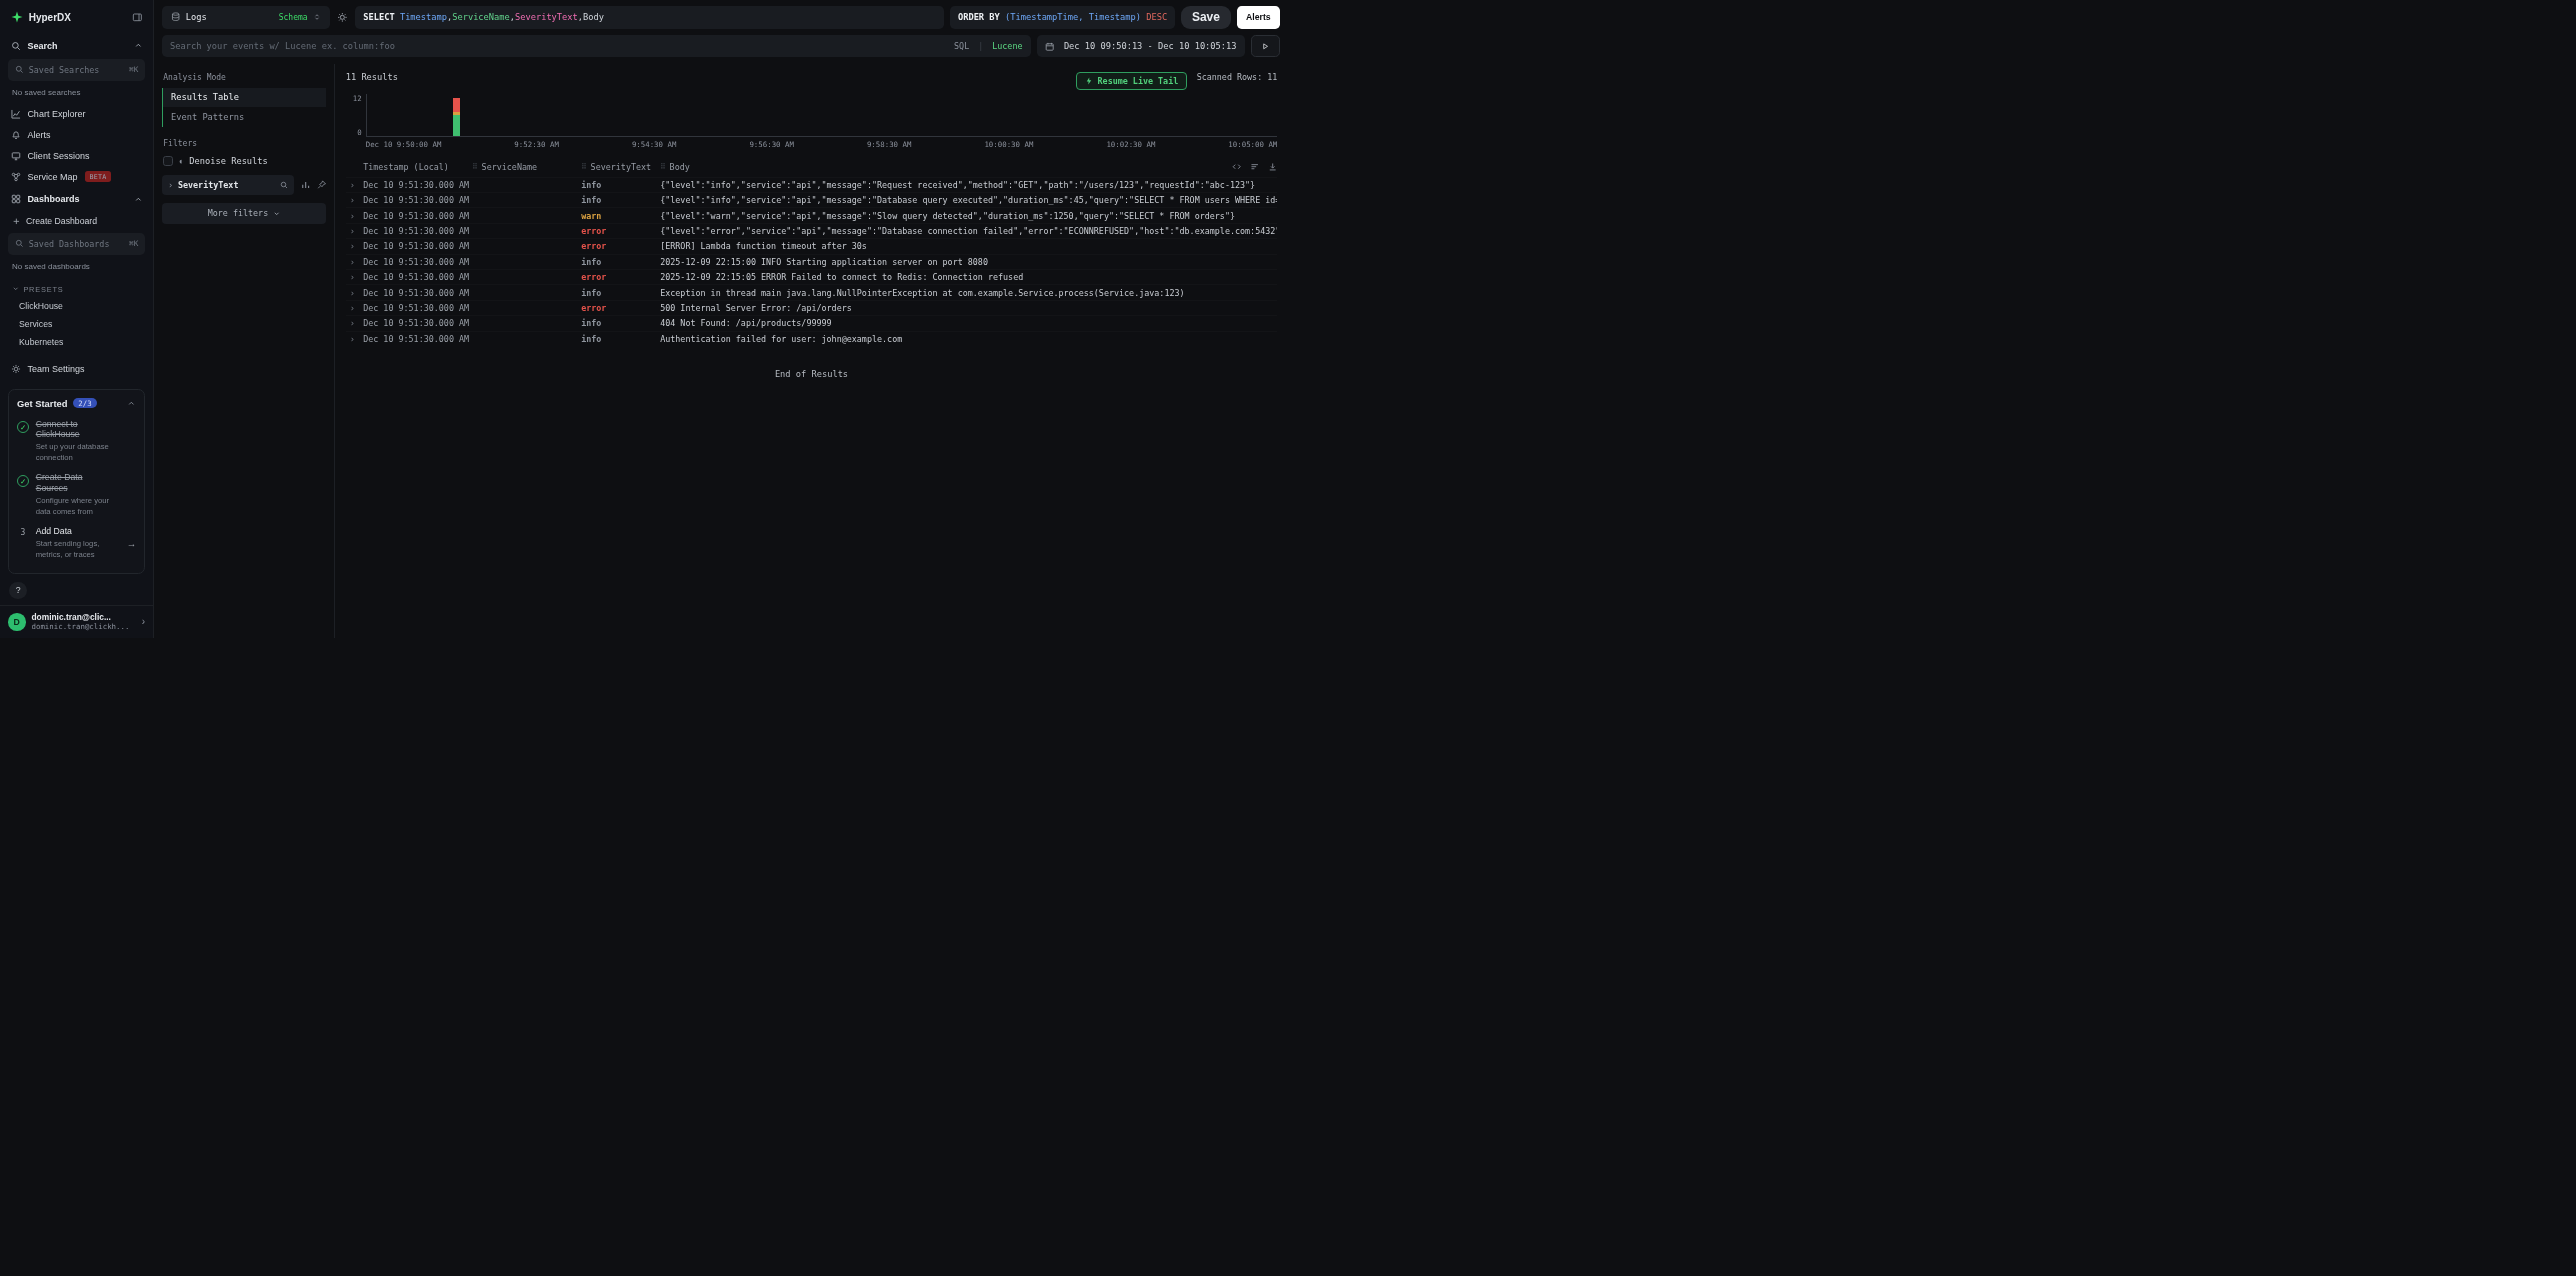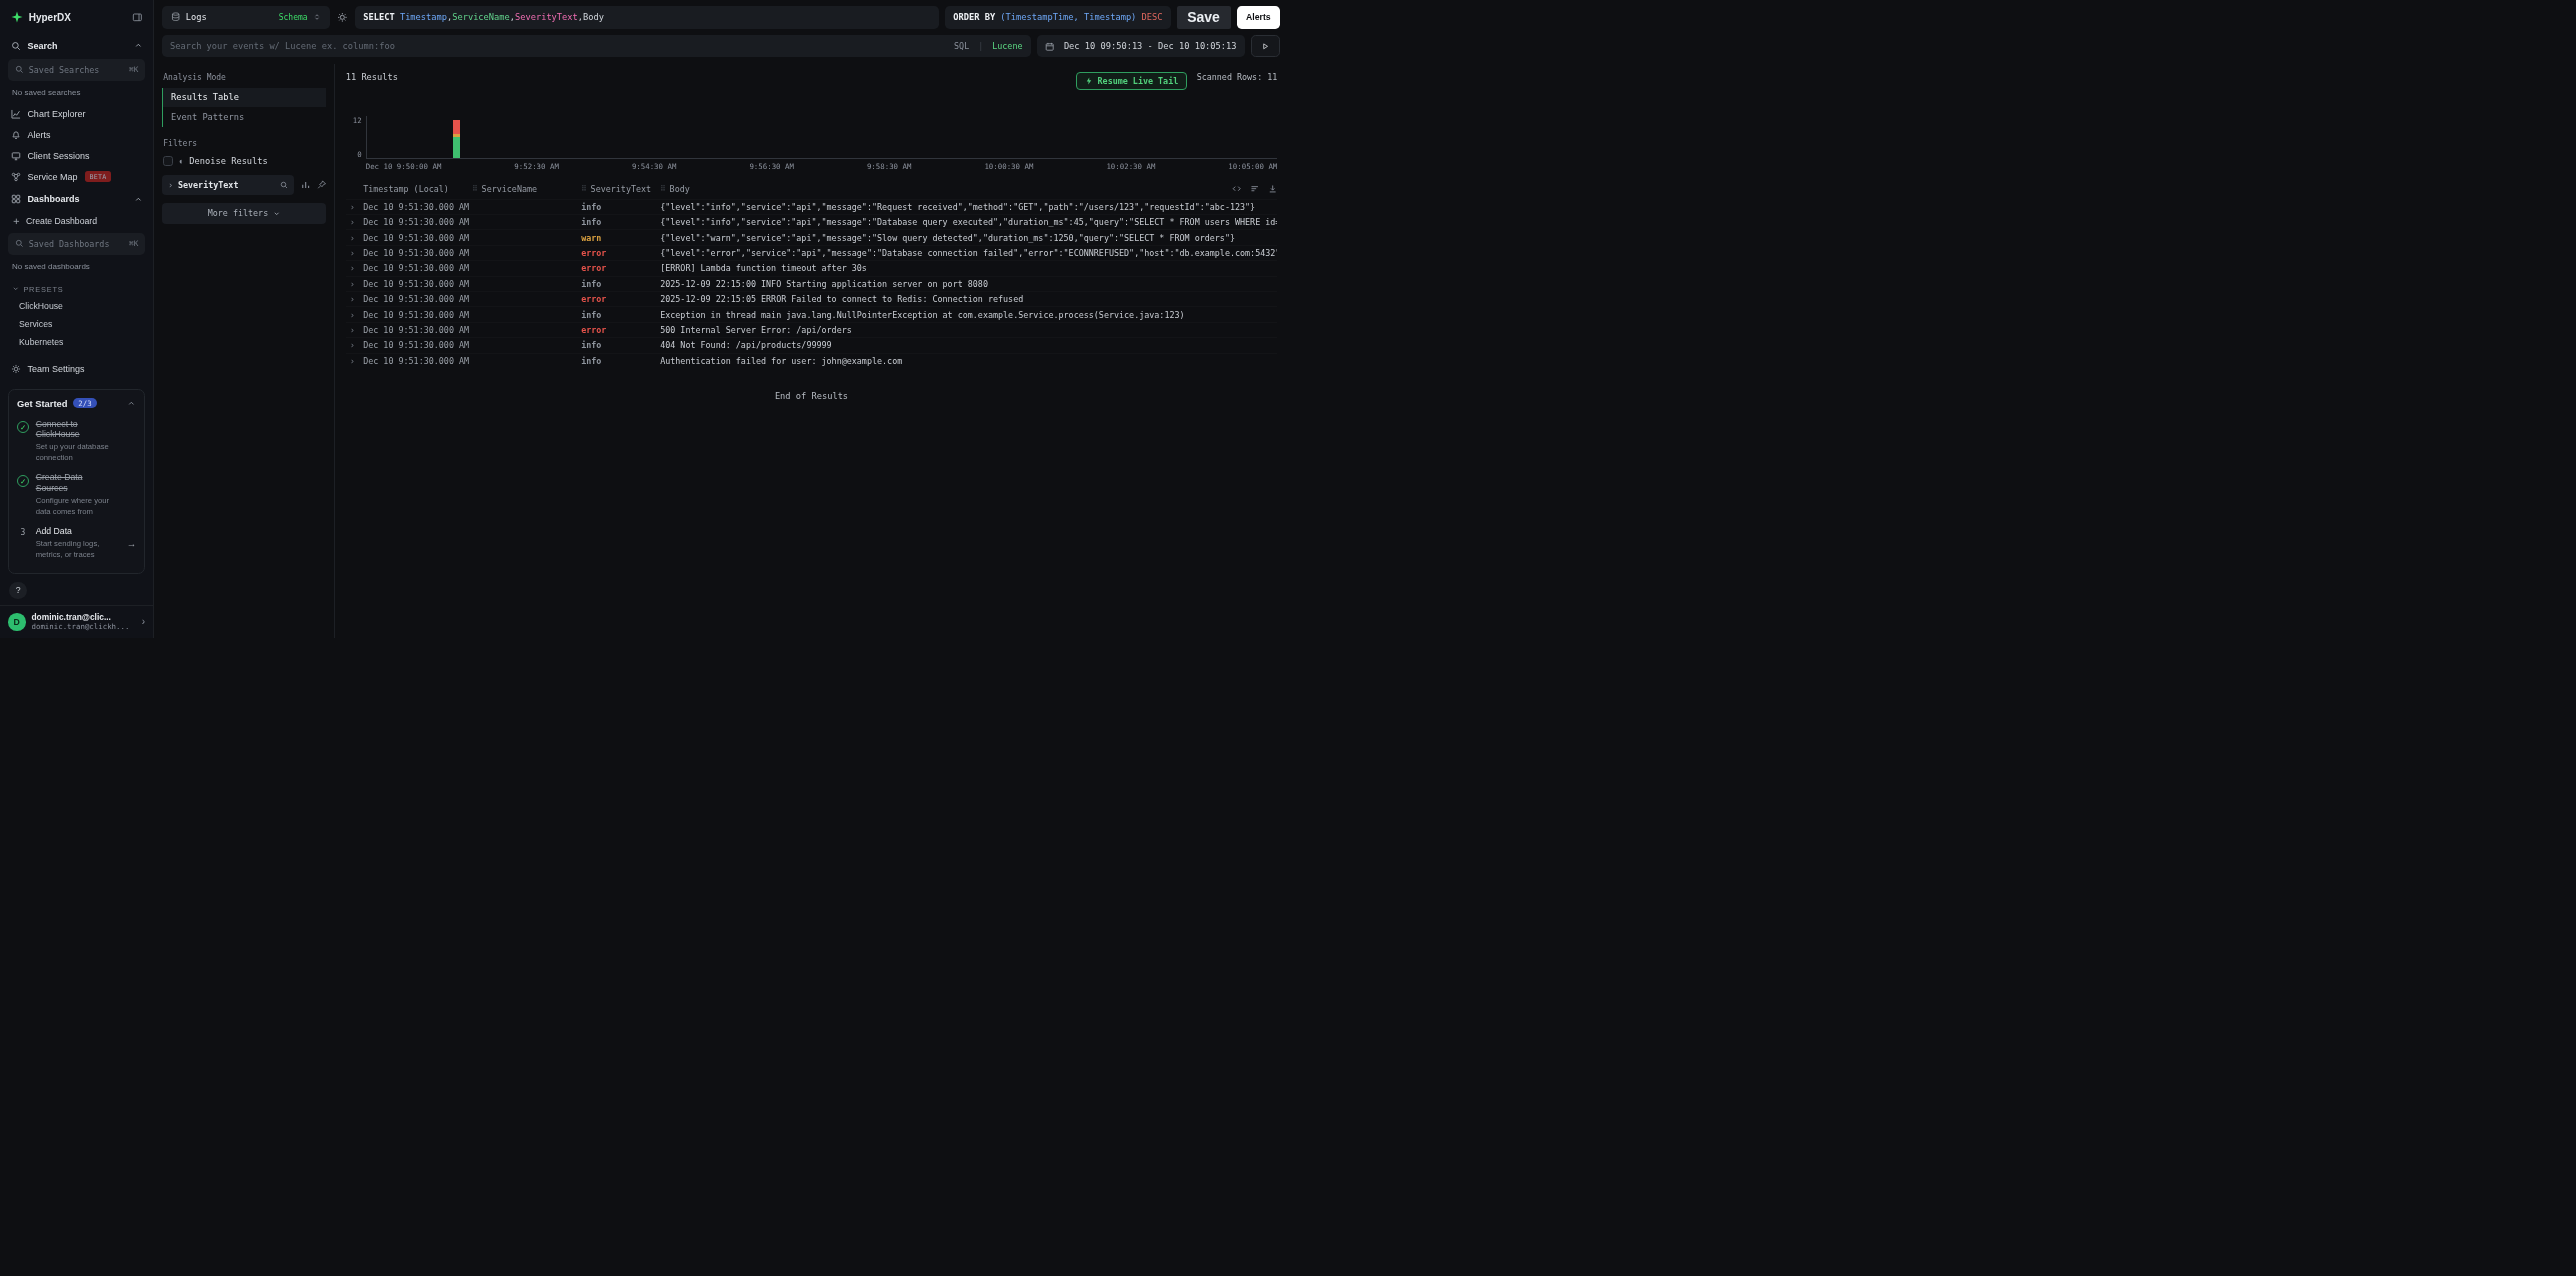--- a/index.html
+++ b/index.html
@@ -66,21 +66,21 @@
   .schema-label{color:var(--green);font-size:8px}
   .gearbtn{color:#9aa0a8;cursor:pointer;padding:0 1.3px}
   .query-box{flex:1;min-width:0;height:23px;background:var(--bg-input2);border-radius:4.7px;display:flex;align-items:center;padding:0 8px;font-size:8.7px;overflow:hidden;white-space:pre;cursor:text}
   .order-box{height:23px;background:var(--bg-input2);border-radius:4.7px;display:flex;align-items:center;padding:0 8px;font-size:8.7px;white-space:pre;flex:none;cursor:text}
   .tok-kw{color:#eef1f4;font-weight:700}
   .tok-blue{color:#6ea8f7}
   .tok-green{color:#62d38c}
   .tok-pink{color:#ef6eb2}
   .tok-orange{color:#e0685e}
   .tok-plain{color:#cfd4da}
-  .btn-save{height:23px;padding:0 10.7px;background:#26292f;border:none;border-radius:2px;color:#eceff3;font-weight:700;font-size:14px;font-family:"Liberation Sans",sans-serif;cursor:pointer;flex:none}
+  .btn-save{height:23px;padding:0 10.7px;background:#26292f;border:none;border-radius:9px;color:#eceff3;font-weight:700;font-size:12px;font-family:"Liberation Sans",sans-serif;cursor:pointer;flex:none}
   .btn-alerts{height:23px;padding:0 9.4px;background:#fff;border:none;border-radius:4.7px;color:#0c0d10;font-weight:700;font-size:8.7px;font-family:"Liberation Sans",sans-serif;cursor:pointer;flex:none}
 
   .search-row{display:flex;align-items:center;gap:6px;padding:1.3px 8px 6.7px;flex:none}
   .search-box{flex:1;min-width:0;height:22px;background:var(--bg-input2);border-radius:4.7px;display:flex;align-items:center;padding:0 8px;gap:6.7px}
   .search-box input{flex:1;background:none;border:none;outline:none;color:#d7dbe0;font-size:8.7px;min-width:0;font-family:"DejaVu Sans Mono",monospace}
   .search-box input::placeholder{color:#646b75}
   .lang{display:flex;gap:9px;font-size:8.4px;flex:none}
   .lang-sql{color:#8b919c;cursor:pointer}
   .lang-div{color:#3d424a}
   .lang-lucene{color:#5dd883;cursor:pointer}
@@ -105,21 +105,21 @@
   .filter-name{font-weight:700;font-size:8.4px;color:#e3e6ea}
   .filter-field .icon{color:#8b919c}
   .fico{color:#8b919c;cursor:pointer}
   .more-filters{margin-top:8px;width:100%;height:21px;background:var(--bg-input);border:none;border-radius:4px;color:#aab0b9;font-size:8.4px;display:flex;align-items:center;justify-content:center;gap:4.7px;cursor:pointer;font-family:"DejaVu Sans Mono",monospace}
 
   .results{flex:1;min-width:0;padding:8px 10.7px 0;display:flex;flex-direction:column;overflow:hidden}
   .results-head{display:flex;align-items:flex-start;gap:9.4px;flex:none}
   .results-count{font-size:8.7px;color:#c9cdd3}
   .live-tail{height:18px;display:flex;align-items:center;gap:4.7px;padding:0 8px;background:rgba(61,220,104,.08);border:0.7px solid var(--green-dim);border-radius:4px;color:#52d07c;font-size:8.4px;font-weight:700;cursor:pointer;font-family:"DejaVu Sans Mono",monospace}
   .scanned{font-size:8.4px;color:#b6bbc2}
-  .chart{display:flex;margin-top:26px;height:43px;flex:none}
+  .chart{display:flex;margin-top:4px;height:43px;flex:none}
   .yaxis{width:20px;display:flex;flex-direction:column;justify-content:space-between;align-items:flex-end;padding-right:4px;color:#8b919c;font-size:7.4px;flex:none}
   .plot{flex:1;position:relative;border-left:0.7px solid #31353c;border-bottom:0.7px solid #31353c}
   .bar-stack{position:absolute;bottom:0;width:6.7px;height:100%;display:flex;flex-direction:column;justify-content:flex-end}
   .xticks{display:flex;justify-content:space-between;margin:2.7px 0 0 20px;color:#8b919c;font-size:7.4px;flex:none}
   .thead{display:flex;align-items:center;height:20px;margin-top:8px;color:#969ca5;font-size:8.4px;flex:none}
   .w-exp{width:17.5px;flex:none}
   .w-ts{width:109px;flex:none}
   .w-svc{width:109px;flex:none}
   .w-sev{width:79px;flex:none}
   .w-body{flex:1;min-width:0}

